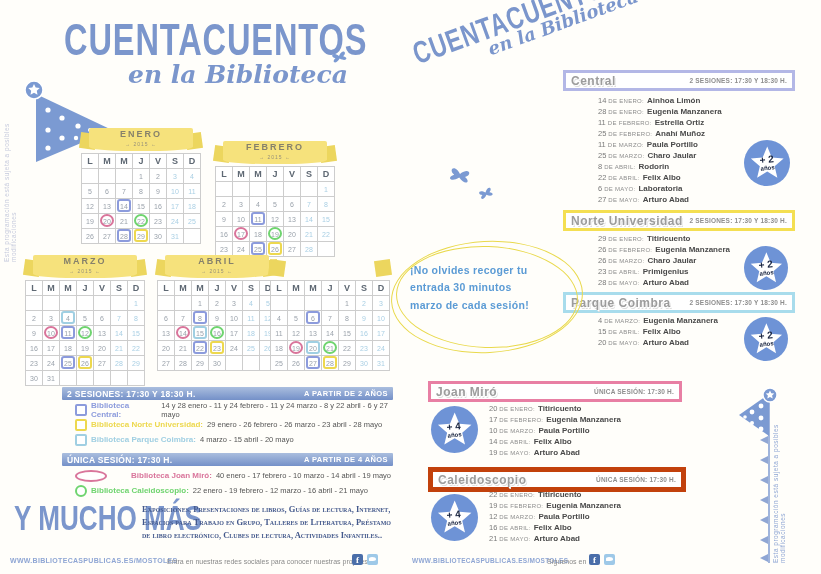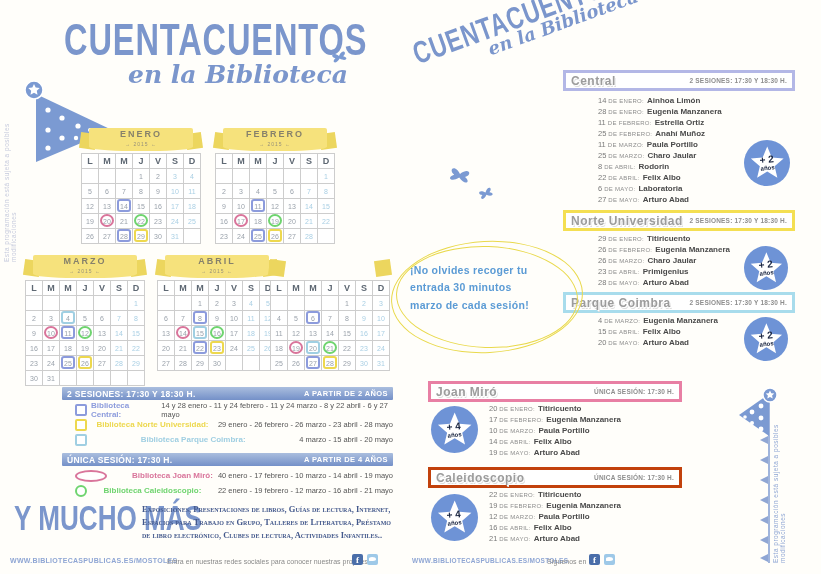--- a/index.html
+++ b/index.html
@@ -40,21 +40,21 @@
   .mk-ci{border:2px solid #000;border-radius:50%;}
   .mk-central{border-color:var(--central);} .mk-norte{border-color:var(--norte);}
   .mk-coimbra{border-color:var(--coimbra);} .mk-joan{border-color:var(--joan);} .mk-cal{border-color:var(--cal);}
   
   .legend{position:absolute;left:62px;top:387px;width:331px;}
   .lbar{height:13px;background:linear-gradient(180deg,#aabede,#7490c8);color:#fff;display:flex;
         justify-content:space-between;align-items:center;padding:0 5px;border-radius:1px;}
   .lbar .bl{font-size:8.5px;font-weight:bold;letter-spacing:.3px;}
   .lbar .br{font-size:7.5px;font-weight:bold;letter-spacing:.4px;}
   .lg-rows{padding:2px 0 2px 13px;}
-  .lg-row{display:flex;align-items:center;height:15px;gap:4px;justify-content:space-between;}
+  .lg-row{display:flex;align-items:center;height:15px;gap:4px;}
   .lg-ic{width:8px;height:8px;background:#fff;flex:0 0 auto;}
   .lg-ic.sq{border:2px solid;border-radius:2px;} .lg-ic.ci{border:2px solid;border-radius:50%;}
   .lg-label{font-size:8px;font-weight:bold;}
   .lg-dates{font-size:7.5px;color:#555;}
   .c-central{color:var(--central);border-color:var(--central);}
   .c-norte{color:var(--norte);border-color:var(--norte);}
   .c-coimbra{color:var(--coimbra);border-color:var(--coimbra);}
   .c-joan{color:var(--joan);border-color:var(--joan);padding-left:20px;}
   .c-cal{color:var(--cal);border-color:var(--cal);}
   .lbar+.lg-rows+.lbar{margin-top:4px;}
@@ -69,21 +69,21 @@
   .sicons{position:absolute;top:554px;display:flex;gap:4px;}
   .icon-fb,.icon-tw{width:11px;height:11px;border-radius:2px;display:flex;align-items:center;justify-content:center;}
   .icon-fb{background:#4a6ea9;color:#fff;font-family:"Liberation Serif",serif;font-weight:bold;font-size:9px;}
   .icon-tw{background:#9ec9e8;position:relative;}
   .icon-tw i{position:absolute;left:2px;top:3px;width:7px;height:4px;background:#fff;border-radius:60% 80% 60% 20%;}
   
   .sec-head{position:absolute;height:15px;background:#fff;display:flex;justify-content:space-between;
             align-items:center;padding:0 5px;}
   .sec-head.b-central{border:3px solid #b3b7e6;} .sec-head.b-norte{border:3px solid #f4df52;}
   .sec-head.b-coimbra{border:3px solid #a8dcec;} .sec-head.b-joan{border:3px solid #e87fa4;}
-  .sec-head.b-cal{border:3px solid #c2410c;}
+  .sec-head.b-cal{border:5px solid #c2410c;}
   .sec-name{font-size:12px;font-weight:bold;color:#9c9c9c;text-shadow:1px 1px 0 #fff,1.5px 1.5px 0 #ddd;letter-spacing:.5px;}
   .sec-session{font-size:6.5px;font-weight:bold;color:#8e8e8e;letter-spacing:.2px;}
   .sec-items{position:absolute;}
   .item{height:11px;display:flex;align-items:baseline;white-space:nowrap;}
   .item .d{font-size:7.5px;color:#7a7a7a;}
   .item .m{font-size:6px;color:#8d8d8d;text-transform:uppercase;letter-spacing:.3px;margin:0 3px 0 2px;}
   .item .n{font-size:8px;font-weight:bold;color:#4a4a4a;}
   
   .badge{position:absolute;border-radius:50%;background:var(--badge);display:flex;align-items:center;justify-content:center;}
   .badge svg{position:absolute;left:6%;top:6%;width:88%;height:88%;}
@@ -249,21 +249,21 @@
         </div>
         <div class="cell">
           <span>30</span>
         </div>
         <div class="cell wk">
           <span>31</span>
         </div>
         <div class="cell empty"></div>
       </div>
   </div>
-  <div class="cal" style="left:214px;top:126px">
+  <div class="cal" style="left:214px;top:139px">
     <div class="cal-banner">
       <div class="wing l"></div>
         <div class="wing r"></div>
       <div class="cal-ribbon">
           <span class="cal-month">FEBRERO</span>
           <span class="cal-year">2015</span>
         </div>
     </div>
     <div class="cal-grid">
         <div class="dow">L</div>

